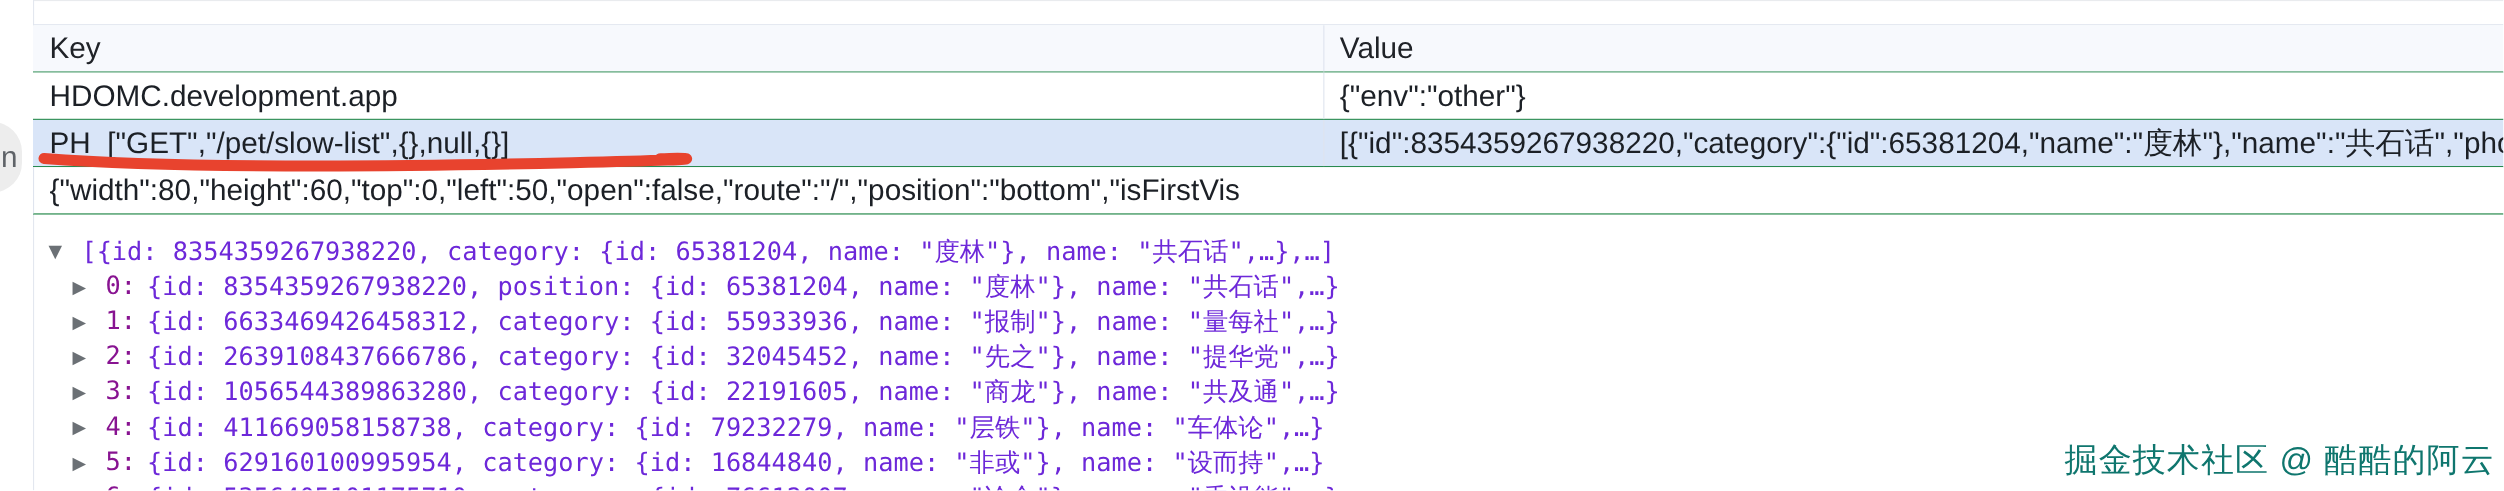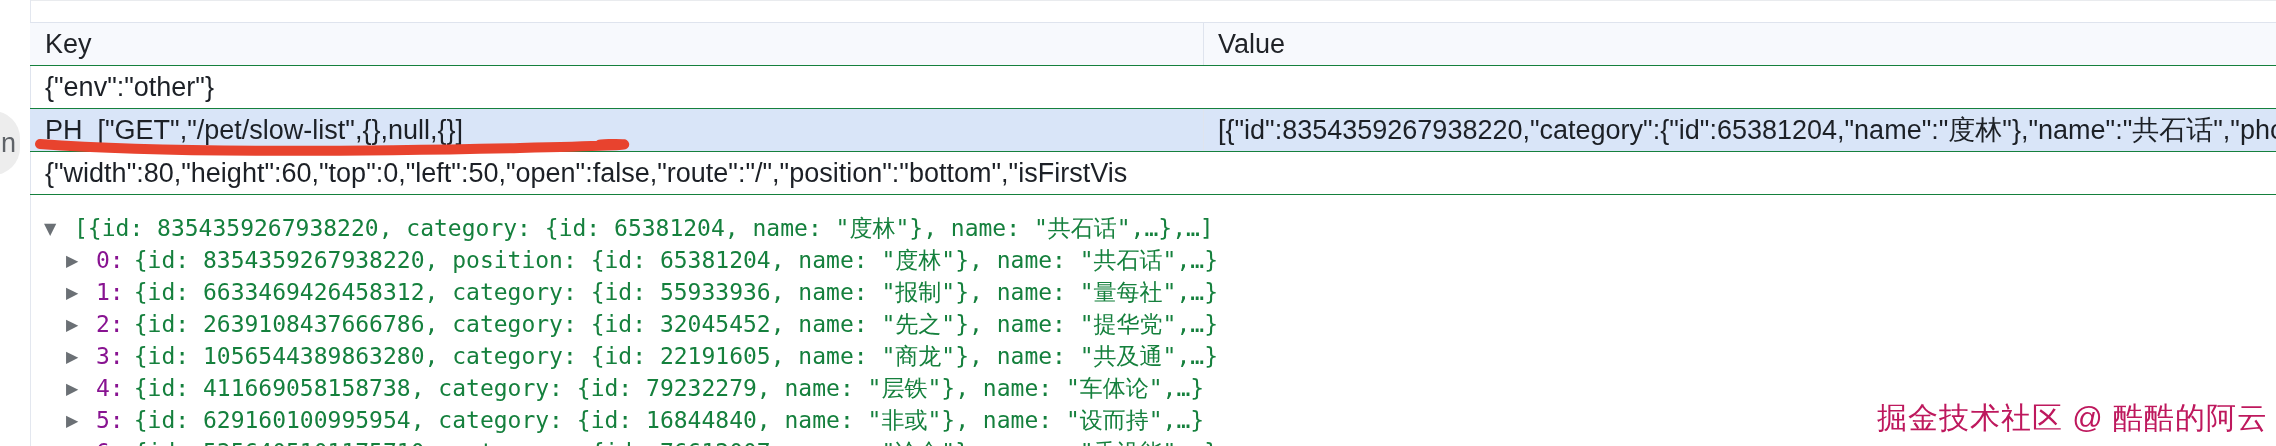--- a/index.html
+++ b/index.html
@@ -36,44 +36,45 @@
   
   .console { position: absolute; left: 30px; top: 212px; width: 2246px;
     font-family: "DejaVu Sans Mono", "Liberation Mono", monospace;
     font-size: 23px; color: #242629; }
   .c-line { display: flex; align-items: center; height: 32px; white-space: nowrap; overflow: hidden; }
   .c-line.root { padding-left: 14px; }
   .c-line.child { padding-left: 36px; }
   .c-arrow { width: 30px; flex: 0 0 30px; color: #6b7075; font-size: 16px;
     font-family: "DejaVu Sans", sans-serif; }
   .c-index { color: #881391; margin-right: 10px; }
-  .c-text { color: #15803d; }
+  .c-text { color: #6d28d9; }
 
   
   .watermark { position: absolute; right: 8px; top: 398px; font-size: 30px;
-    color: #be185d; text-shadow: 1px 1px 0 #ffffff; letter-spacing: 1px; }
+    color: #0f766e; text-shadow: 1px 1px 0 #ffffff; letter-spacing: 1px; }
 </style>
 </head>
 <body>
 
 <div class="stage">
 
   <div class="top-hairline"></div>
   <div class="left-divider"></div>
 
   <div class="edge-blob">
     <span>n</span>
   </div>
 
   <div class="dgrid">
     <div class="dg-row header">
       <div class="dg-cell">Key</div>
       <div class="dg-cell val">Value</div>
     </div>
     <div class="dg-row">
+      <div class="dg-cell">HDOMC.development.app</div>
       <div class="dg-cell val">{"env":"other"}</div>
     </div>
     <div class="dg-row selected">
       <div class="dg-cell">PH_["GET","/pet/slow-list",{},null,{}]</div>
       <div class="dg-cell val">[{"id":8354359267938220,"category":{"id":65381204,"name":"度林"},"name":"共石话","photo</div>
     </div>
     <div class="dg-row">
       <div class="dg-cell val">{"width":80,"height":60,"top":0,"left":50,"open":false,"route":"/","position":"bottom","isFirstVis</div>
     </div>
   </div>

